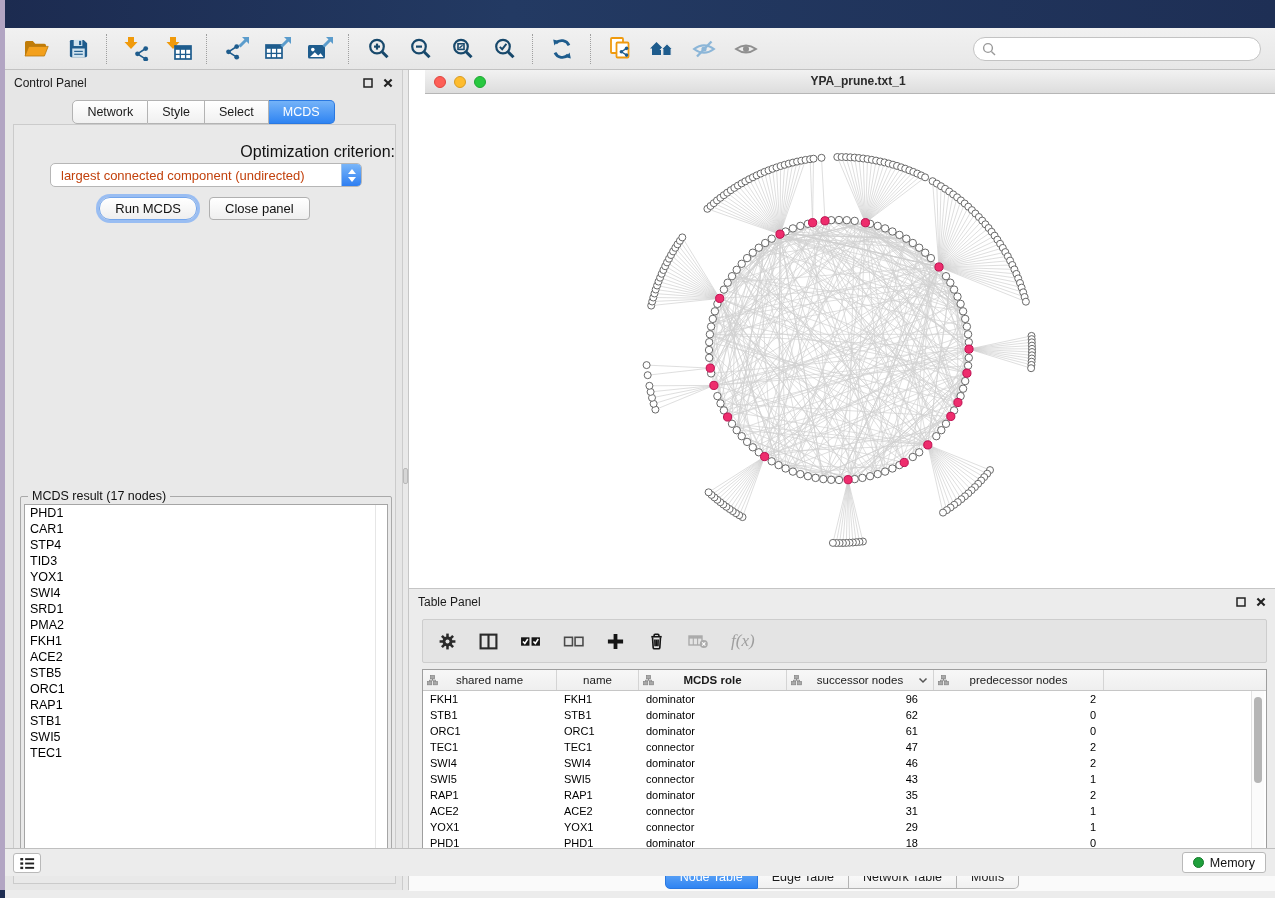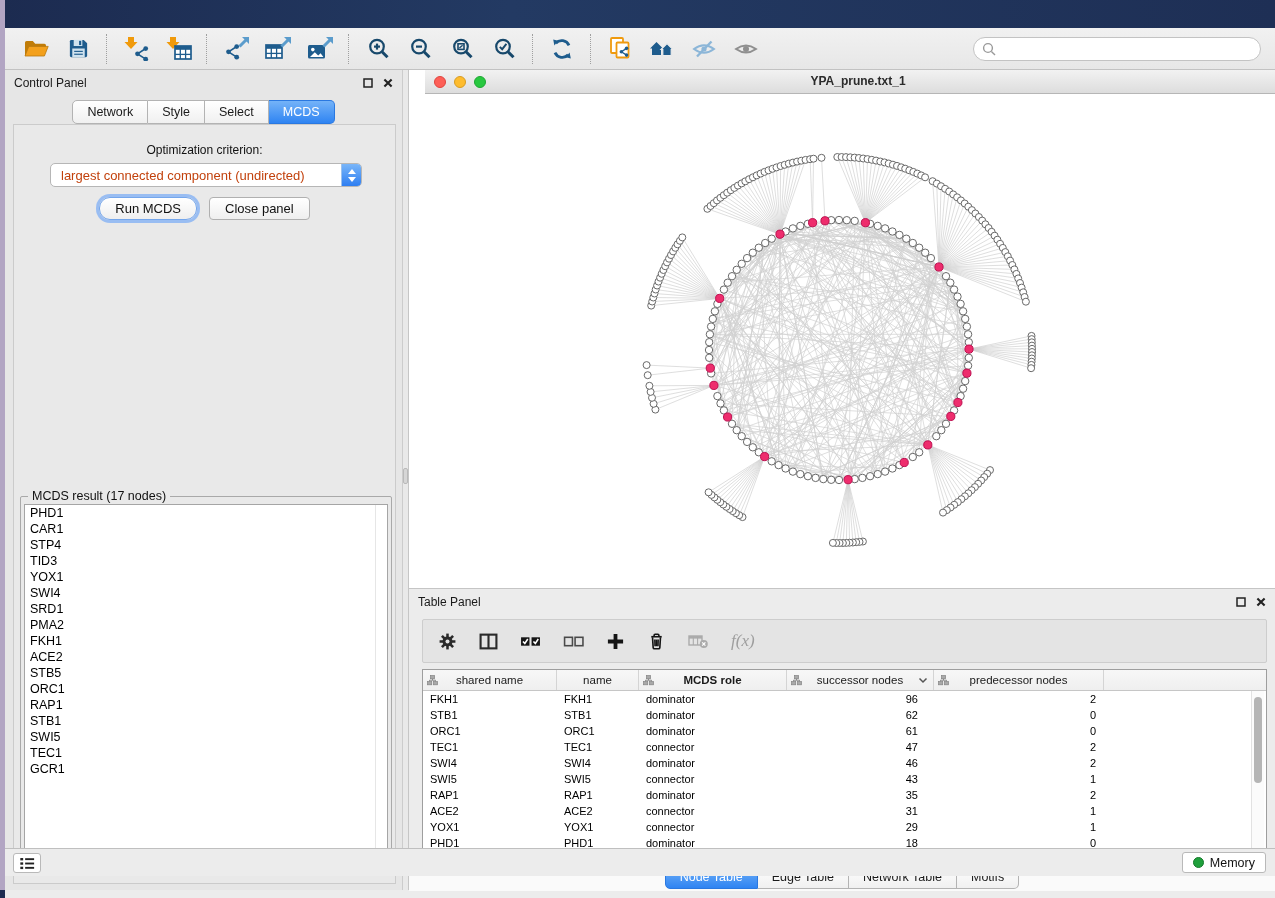--- a/index.html
+++ b/index.html
@@ -34,21 +34,21 @@
   .panel-winbtns{margin-left:auto;display:flex;gap:10px;align-items:center;}
   .cp-tabs{position:absolute;left:0;top:30px;width:100%;display:flex;justify-content:center;}
   .seg{display:flex;}
   .seg .seg-btn{padding:4px 14px;font-size:12.5px;color:#1a1a1a;background:linear-gradient(#ffffff,#f0f0f0);
     border:1px solid #b3b3b3;border-left-width:0;cursor:default;}
   .seg .seg-btn:first-child{border-left-width:1px;border-radius:5px 0 0 5px;}
   .seg .seg-btn:last-child{border-radius:0 5px 5px 0;}
   .seg .seg-btn.active{background:linear-gradient(#74b3f8,#2f84f2);color:#fff;border-color:#2a78e0;}
   .cp-box{position:absolute;left:8px;top:54px;width:383px;height:760px;background:#e9e9e9;
     border:1px solid #cbcbcb;box-sizing:border-box;}
-  .opt-label{position:absolute;left:0;top:18px;width:100%;text-align:center;font-size:12px;color:#111;}
+  .opt-label{position:absolute;left:0;top:18px;width:100%;text-align:right;font-size:16px;color:#111;}
   .select{position:absolute;left:36px;top:38px;width:312px;height:24px;background:#fff;border:1px solid #b6b6b6;
     border-radius:5px;display:flex;align-items:center;box-sizing:border-box;overflow:hidden;}
   .select .sel-text{flex:1;font-size:13px;padding-left:10px;color:#c2410c;white-space:nowrap;}
   .select .stepper{width:19px;height:100%;background:linear-gradient(#79b6f9,#2e7ef1);
     display:flex;flex-direction:column;align-items:center;justify-content:center;gap:3px;border-left:1px solid #9cc2ee;}
   .tri-up{width:0;height:0;border-left:4px solid transparent;border-right:4px solid transparent;border-bottom:5px solid #fff;}
   .tri-dn{width:0;height:0;border-left:4px solid transparent;border-right:4px solid transparent;border-top:5px solid #fff;}
   .cp-buttons{position:absolute;left:0;top:72px;width:100%;display:flex;justify-content:center;gap:12px;}
   .btn{height:23px;padding:0 15px;font-size:13px;color:#111;background:linear-gradient(#ffffff,#efefef);
     border:1px solid #b0b0b0;border-radius:4px;font-family:"Liberation Sans",sans-serif;cursor:default;}
@@ -341,21 +341,20 @@
             <div class="list-item">SRD1</div>
             <div class="list-item">PMA2</div>
             <div class="list-item">FKH1</div>
             <div class="list-item">ACE2</div>
             <div class="list-item">STB5</div>
             <div class="list-item">ORC1</div>
             <div class="list-item">RAP1</div>
             <div class="list-item">STB1</div>
             <div class="list-item">SWI5</div>
             <div class="list-item">TEC1</div>
-            <div class="list-item">GCR1</div>
           </div>
       </div>
     </div>
   </div>
 
   <div class="abs v-divider">
     <div class="grip"></div>
   </div>
 
   <div class="abs network-panel">

